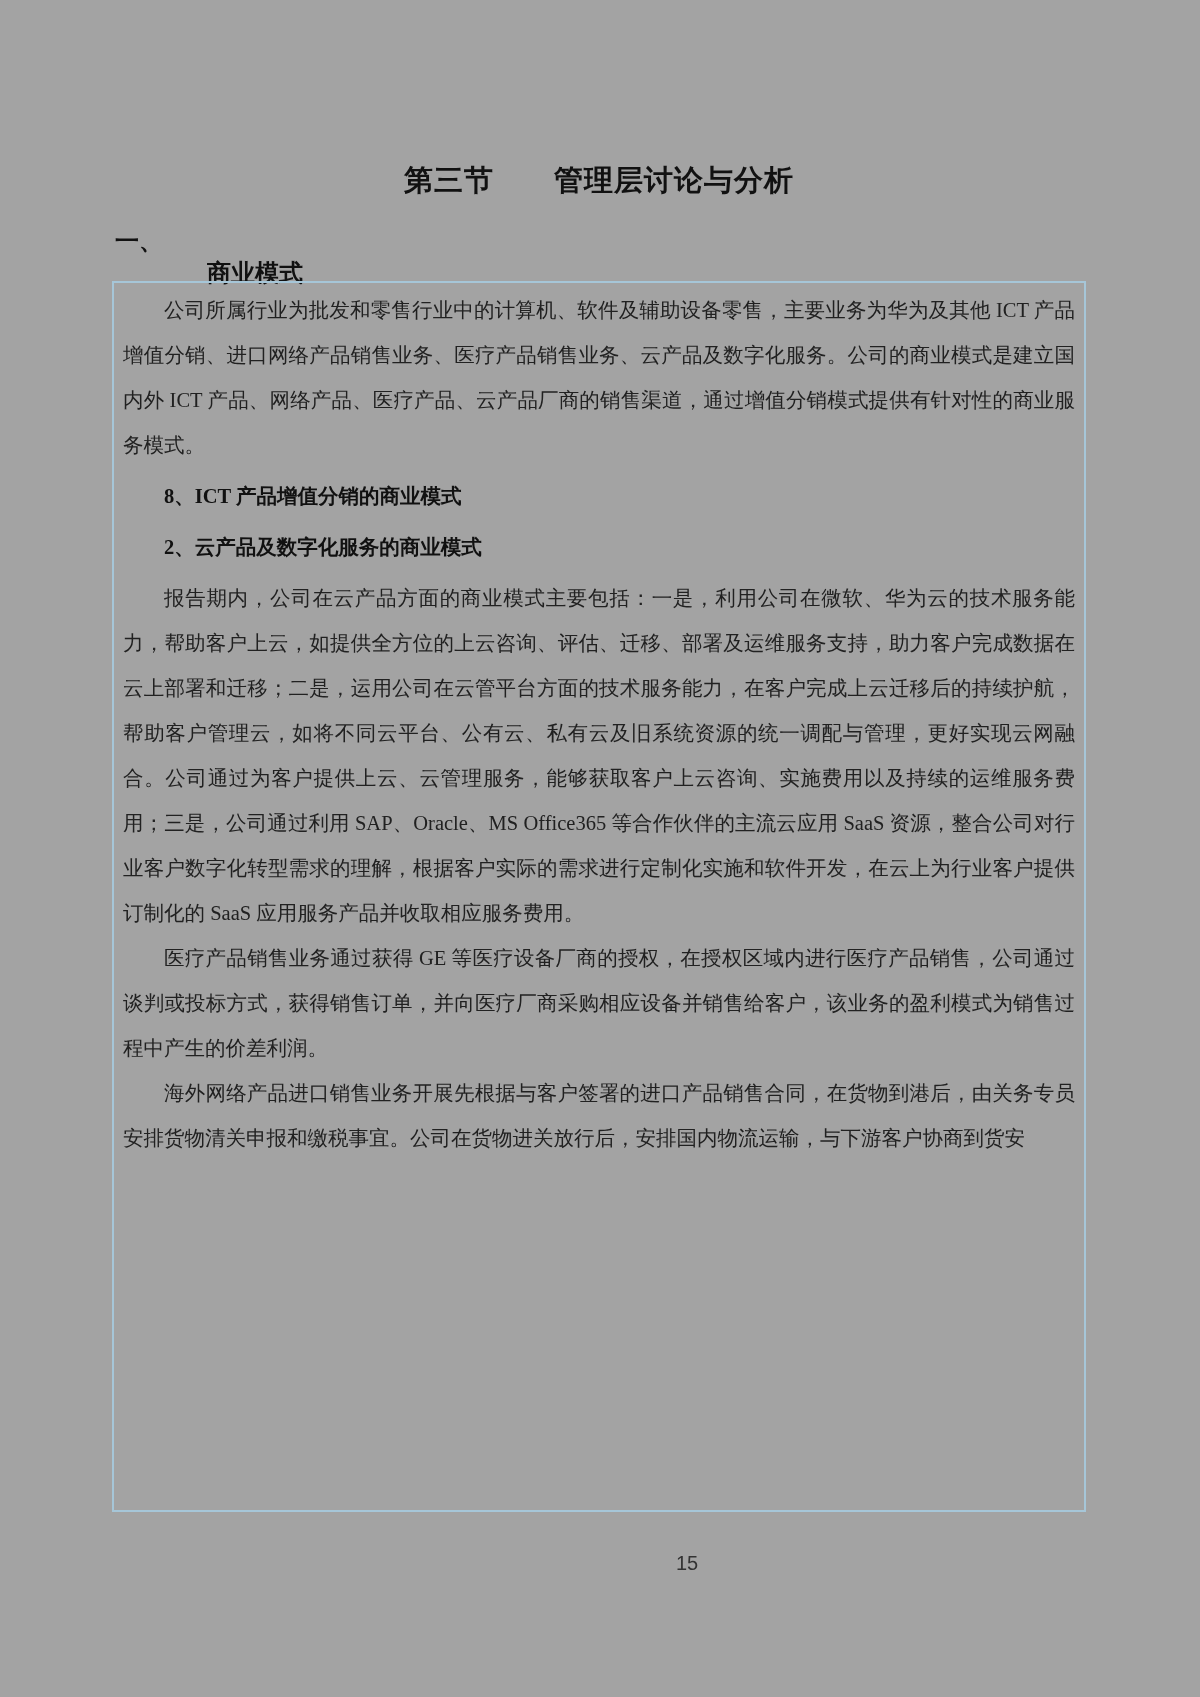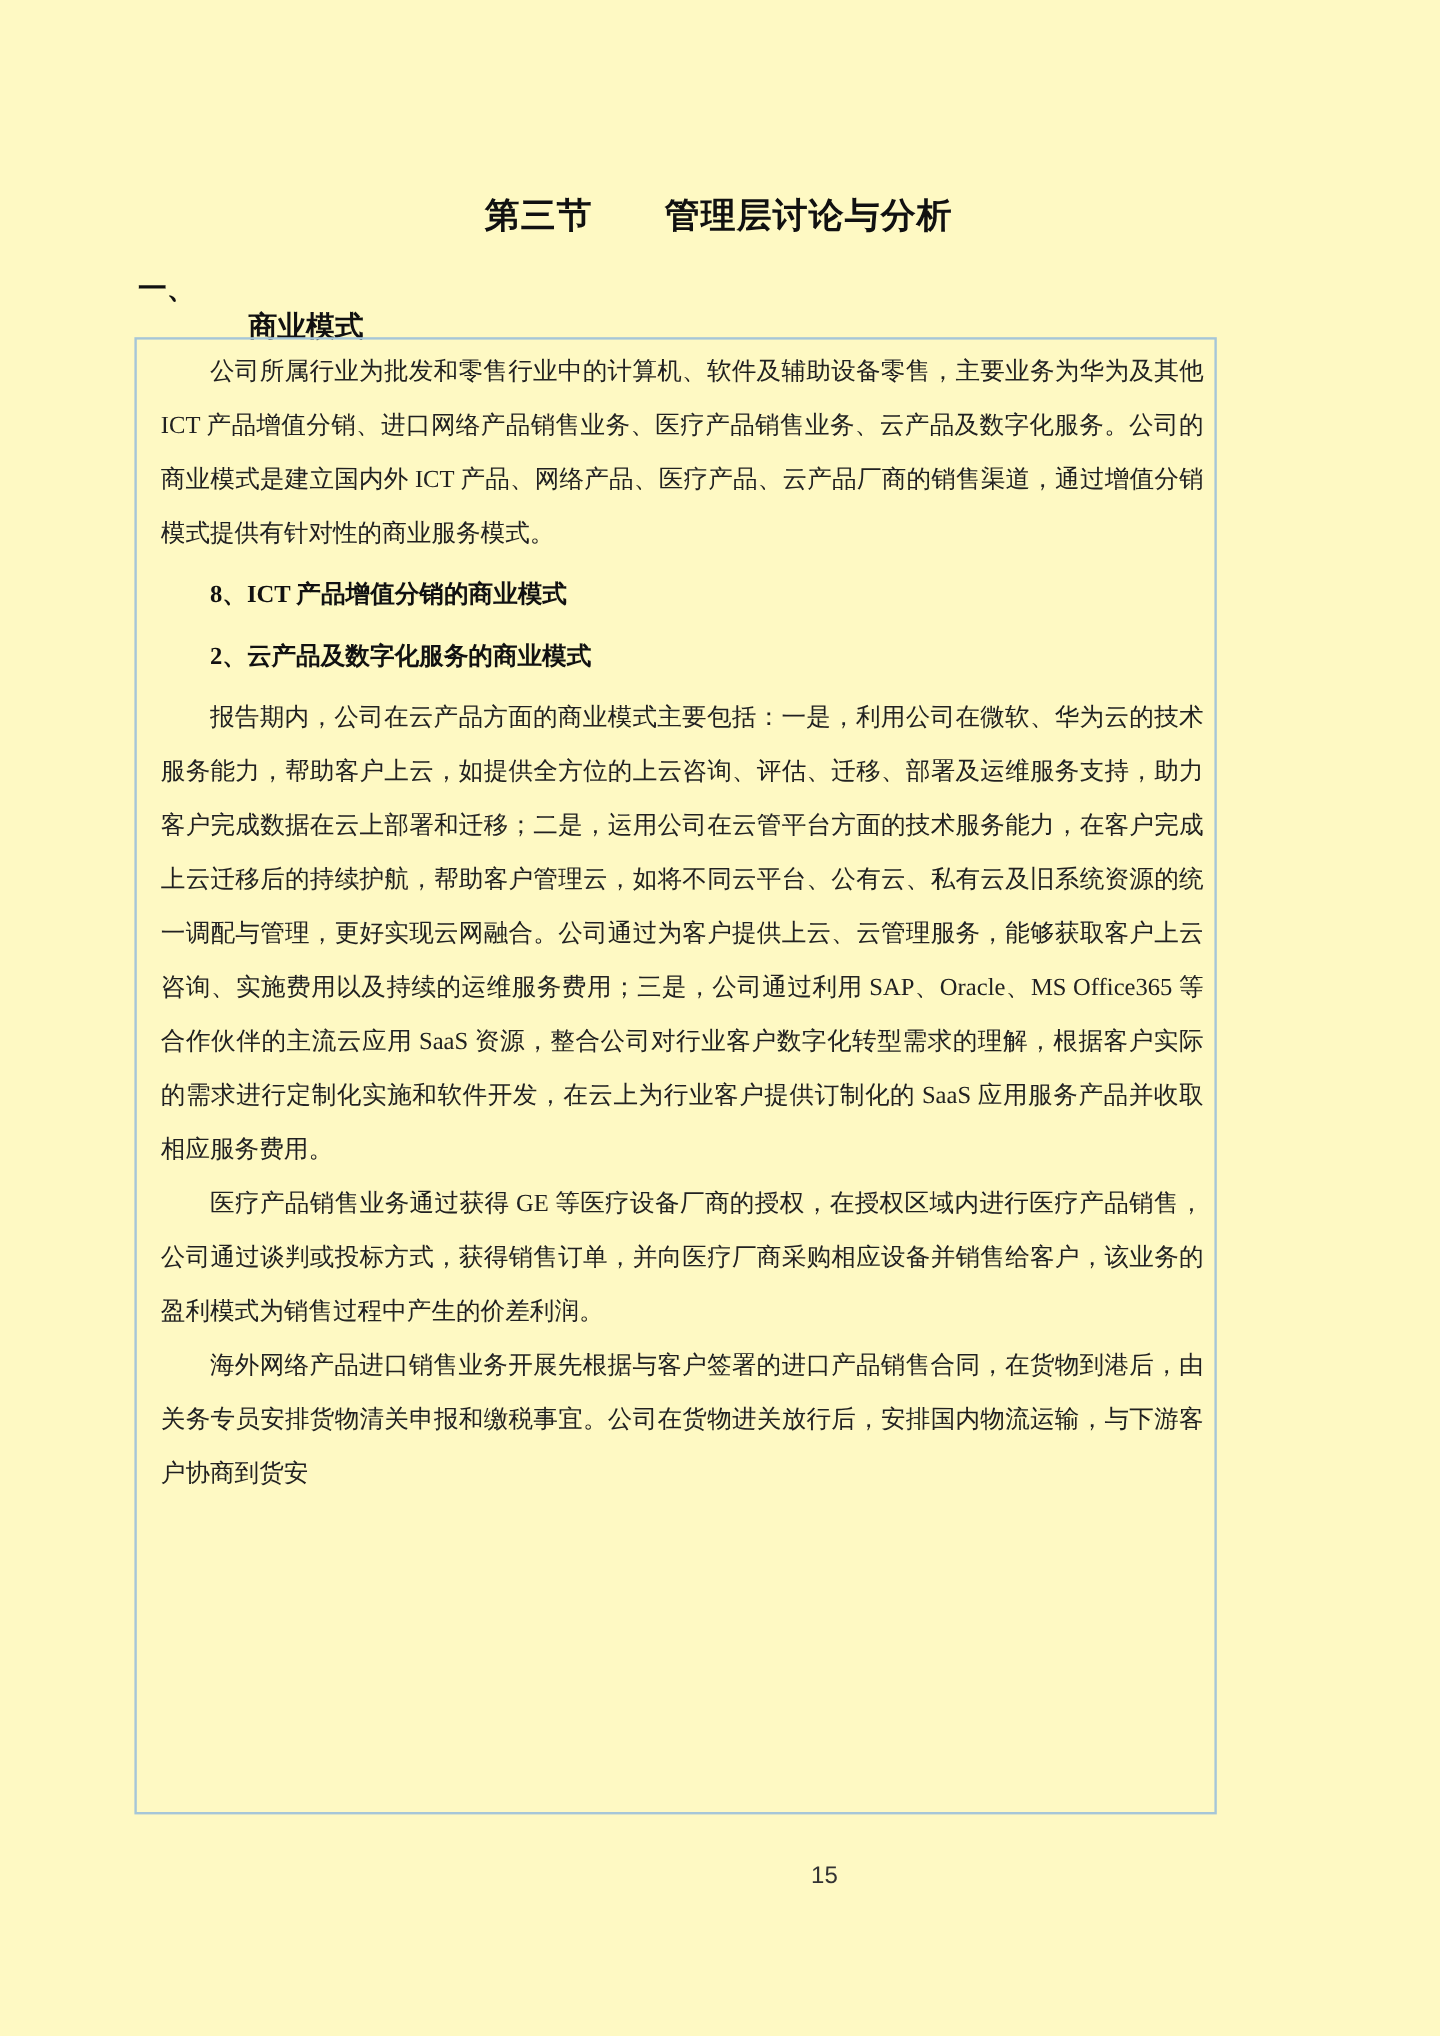--- a/index.html
+++ b/index.html
@@ -1,20 +1,20 @@
 <!DOCTYPE html>
 <html lang="zh"><head>
 <meta charset="utf-8">
 <style>
   html,body { margin:0; padding:0; background:#ffffff; }
   .page {
     position: relative;
     width: 1200px;
     height: 1697px;
-    background: #fef9c3;
+    background: #a3a3a3;
     overflow: hidden;
     font-family: "Liberation Serif", "DejaVu Serif", serif;
     color: #212121;
   }
   .doc-title {
     position: absolute;
     top: 160px;
     left: 0;
     width: 1198px;
     text-align: center;
@@ -34,25 +34,25 @@
     font-size: 24px;
     line-height: 34px;
     color: #111111;
     display: flex;
   }
   .section-heading .sec-label { margin-left: 44px; margin-top: 32px; }
   .content-box {
     position: absolute;
     left: 112px;
     top: 281px;
-    width: 902px;
+    width: 974px;
     height: 1231px;
     box-sizing: border-box;
     border: 2px solid #a6c6d8;
-    padding: 5px 9px 0 20px;
+    padding: 5px 9px 0 9px;
     overflow: hidden;
   }
   .content-box p {
     margin: 0;
     font-size: 20.5px;
     line-height: 45px;
     text-align: justify;
     text-align-last: left;
     text-indent: 41px;
     color: #212121;

